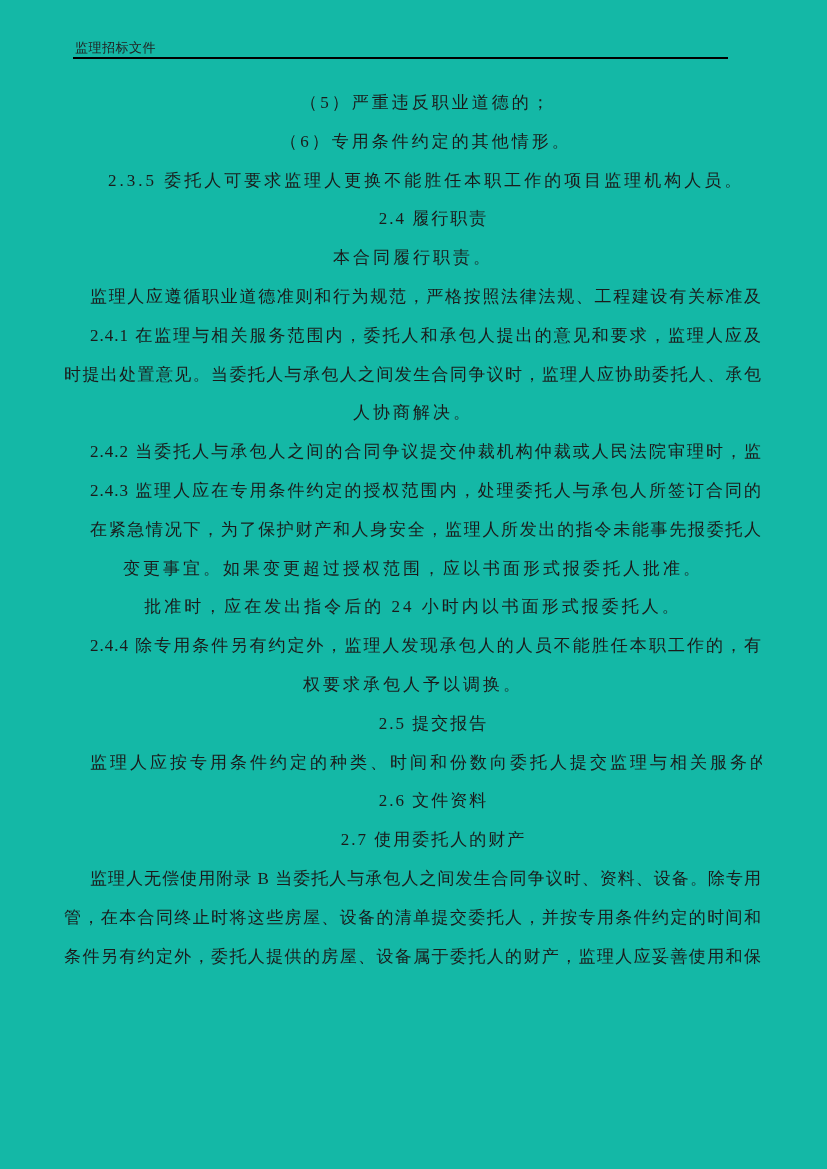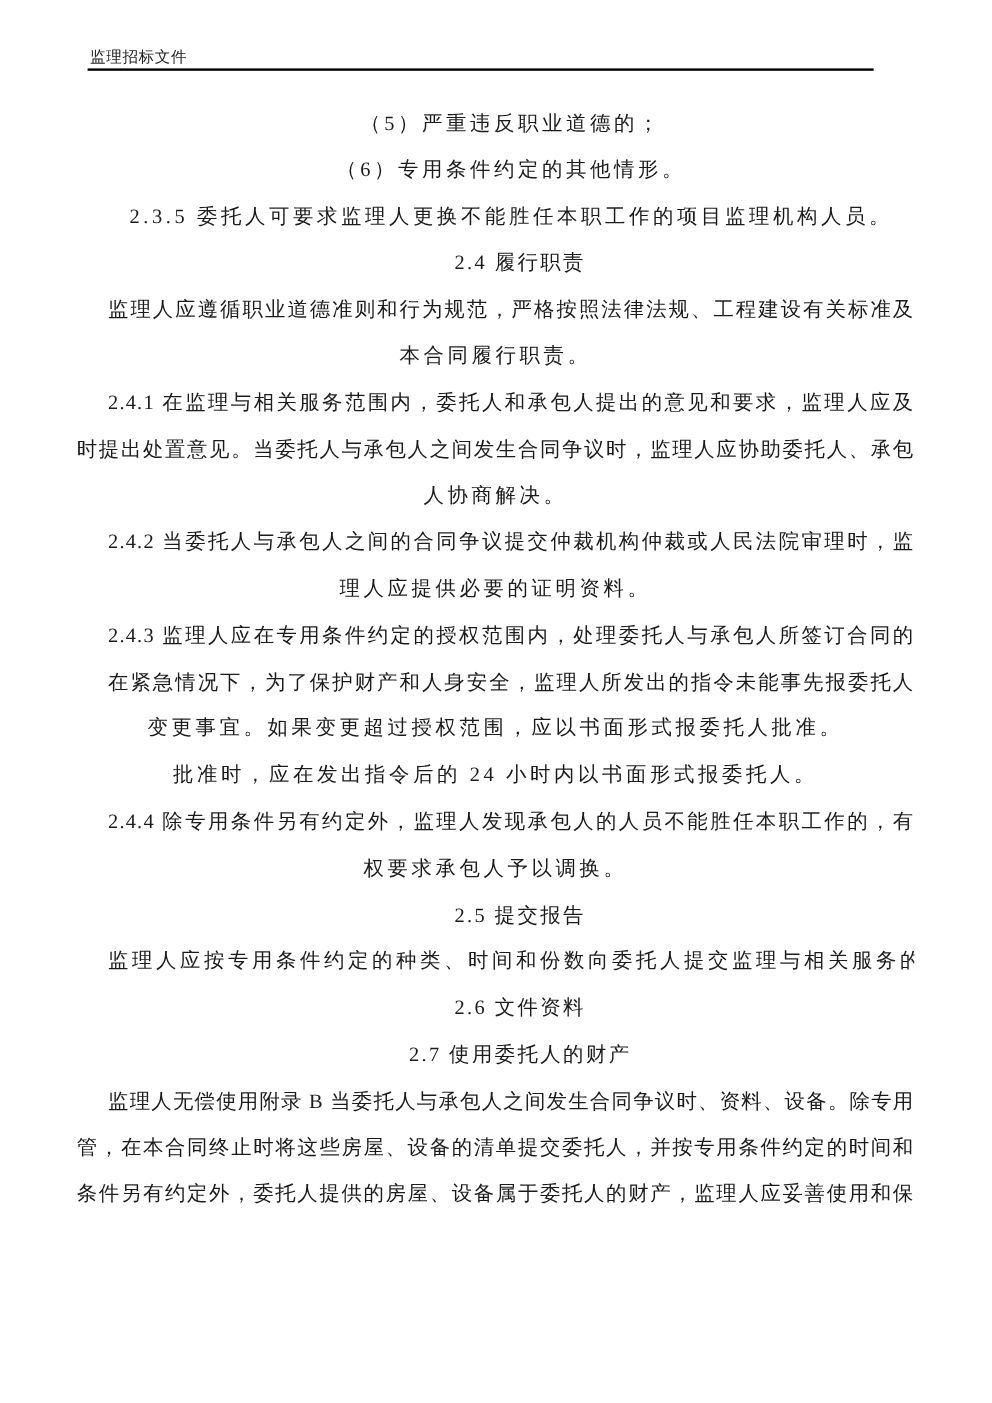--- a/index.html
+++ b/index.html
@@ -4,21 +4,21 @@
 <style>
   html, body {
     margin: 0;
     padding: 0;
     background: #e8e8e8;
   }
   .page {
     position: relative;
     width: 827px;
     height: 1169px;
-    background: #ffffff;
+    background: #14b8a6;
     margin: 0 auto;
     overflow: hidden;
     font-family: "Liberation Serif", "DejaVu Serif", serif;
     color: #1b1b1b;
   }
   .page-header {
     position: absolute;
     top: 39px;
     left: 75px;
     font-size: 13px;
@@ -63,27 +63,26 @@
 <body>
 
 <div class="page">
   <div class="page-header">监理招标文件</div>
   <div class="header-rule"></div>
   <div class="doc-body">
       <div class="line indent">（5）严重违反职业道德的；</div>
       <div class="line indent">（6）专用条件约定的其他情形。</div>
       <div class="line indent">2.3.5 委托人可要求监理人更换不能胜任本职工作的项目监理机构人员。</div>
       <div class="line heading">2.4 履行职责</div>
+      <div class="line flush">本合同履行职责。</div>
       <div class="line indent just">监理人应遵循职业道德准则和行为规范，严格按照法律法规、工程建设有关标准及</div>
-      <div class="line flush">本合同履行职责。</div>
       <div class="line indent just">2.4.1 在监理与相关服务范围内，委托人和承包人提出的意见和要求，监理人应及</div>
       <div class="line flush just">时提出处置意见。当委托人与承包人之间发生合同争议时，监理人应协助委托人、承包</div>
       <div class="line flush">人协商解决。</div>
       <div class="line indent just">2.4.2 当委托人与承包人之间的合同争议提交仲裁机构仲裁或人民法院审理时，监</div>
-      <div class="line flush">理人应提供必要的证明资料。</div>
       <div class="line indent just">2.4.3 监理人应在专用条件约定的授权范围内，处理委托人与承包人所签订合同的</div>
       <div class="line indent just">在紧急情况下，为了保护财产和人身安全，监理人所发出的指令未能事先报委托人</div>
       <div class="line flush">变更事宜。如果变更超过授权范围，应以书面形式报委托人批准。</div>
       <div class="line flush">批准时，应在发出指令后的 24 小时内以书面形式报委托人。</div>
       <div class="line indent just">2.4.4 除专用条件另有约定外，监理人发现承包人的人员不能胜任本职工作的，有</div>
       <div class="line flush">权要求承包人予以调换。</div>
       <div class="line heading">2.5 提交报告</div>
       <div class="line indent">监理人应按专用条件约定的种类、时间和份数向委托人提交监理与相关服务的报告。</div>
       <div class="line heading">2.6 文件资料</div>
       <div class="line heading">2.7 使用委托人的财产</div>

